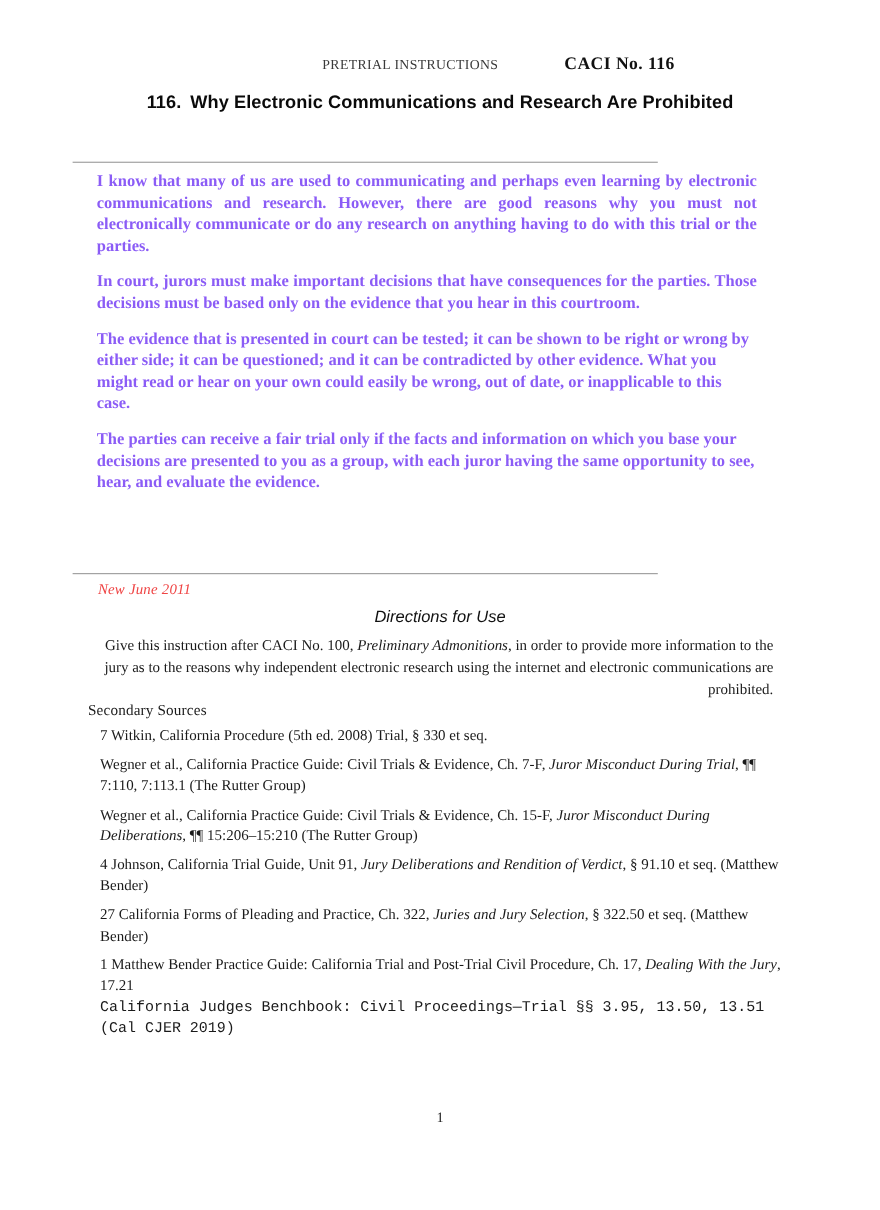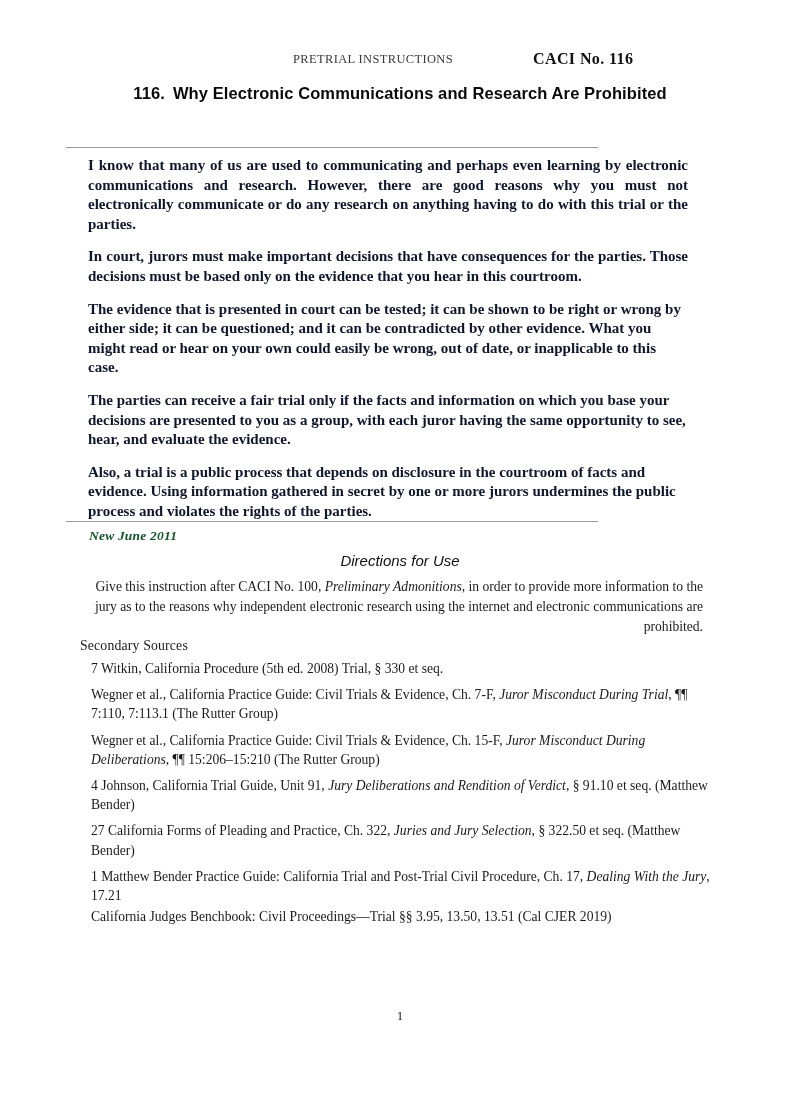--- a/index.html
+++ b/index.html
@@ -36,21 +36,21 @@
     left: 293px;
     top: 0;
     font-family: "Liberation Serif", serif;
     font-size: 12.5px;
     letter-spacing: 0.35px;
     color: #3a3a3a;
     white-space: nowrap;
   }
   .runhead-right {
     position: absolute;
-    left: 533px;
+    left: 513px;
     top: -2px;
     font-family: "Liberation Serif", serif;
     font-size: 16px;
     font-weight: bold;
     letter-spacing: 0.4px;
     color: #111;
     white-space: nowrap;
   }
 
   
@@ -85,37 +85,36 @@
     left: 88px;
     top: 156px;
     width: 600px;
   }
   .instruction p {
     margin: 0 0 13px 0;
     font-family: "Liberation Serif", serif;
     font-size: 15px;
     font-weight: bold;
     line-height: 19.6px;
-    color: #0f172a;
+    color: #8b5cf6;
     text-align: justify;
     text-justify: inter-word;
   }
   .instruction p.ragged { text-align: left; }
 
   
   .dateline {
     position: absolute;
     left: 89px;
     top: 528px;
     font-family: "Liberation Serif", serif;
     font-style: italic;
     font-size: 13.5px;
-    color: #14532d;
+    color: #ef4444;
     letter-spacing: 0.2px;
-    font-weight: bold;
   }
 
   
   .section-head {
     position: absolute;
     left: 0;
     top: 552px;
     width: 800px;
     text-align: center;
     font-family: "Liberation Sans", sans-serif;
@@ -157,21 +156,21 @@
     width: 628px;
   }
   .sources .src {
     margin: 0 0 7px 0;
     font-family: "Liberation Serif", serif;
     font-size: 13.6px;
     line-height: 19.2px;
     color: #1a1a1a;
     text-align: left;
   }
-  .sources .src:last-child { margin-bottom: 0; }
+  .sources .src:last-child { margin-bottom: 0; font-family: Liberation Mono, monospace; }
   .sources .src.tight { margin-bottom: 2px; }
   i { font-style: italic; }
 
   
   .folio {
     position: absolute;
     left: 0;
     top: 1008px;
     width: 800px;
     text-align: center;
@@ -194,21 +193,20 @@
     <span class="num">116.</span><span>Why Electronic Communications and Research Are Prohibited</span>
   </div>
 
   <div class="rule rule-top"></div>
 
   <div class="instruction">
     <p>I know that many of us are used to communicating and perhaps even learning by electronic communications and research. However, there are good reasons why you must not electronically communicate or do any research on anything having to do with this trial or the parties.</p>
     <p>In court, jurors must make important decisions that have consequences for the parties. Those decisions must be based only on the evidence that you hear in this courtroom.</p>
     <p class="ragged">The evidence that is presented in court can be tested; it can be shown to  be right or wrong by either side; it can be questioned; and it can be  contradicted by other evidence. What you might read or hear on your  own could easily be  wrong, out of date, or inapplicable to this case.</p>
     <p class="ragged">The parties can receive a fair trial only if the facts and information on  which you base your decisions are presented to you as a group, with each juror having the same opportunity to see, hear, and evaluate the evidence.</p>
-    <p class="ragged">Also, a trial is a public process that depends on disclosure in the  courtroom of facts and evidence. Using information gathered in secret by one or more jurors undermines the public process and violates the rights  of the parties.</p>
   </div>
 
   <div class="rule rule-mid"></div>
 
   <div class="dateline">New June 2011</div>
 
   <div class="section-head">Directions for Use</div>
 
   <div class="directions">
     <p><span>Give this instruction after CACI No. 100, </span><i>Preliminary Admonitions</i><span>, in order to provide more information to the jury as to the reasons why independent electronic research using the internet and electronic communications are prohibited.</span></p>

